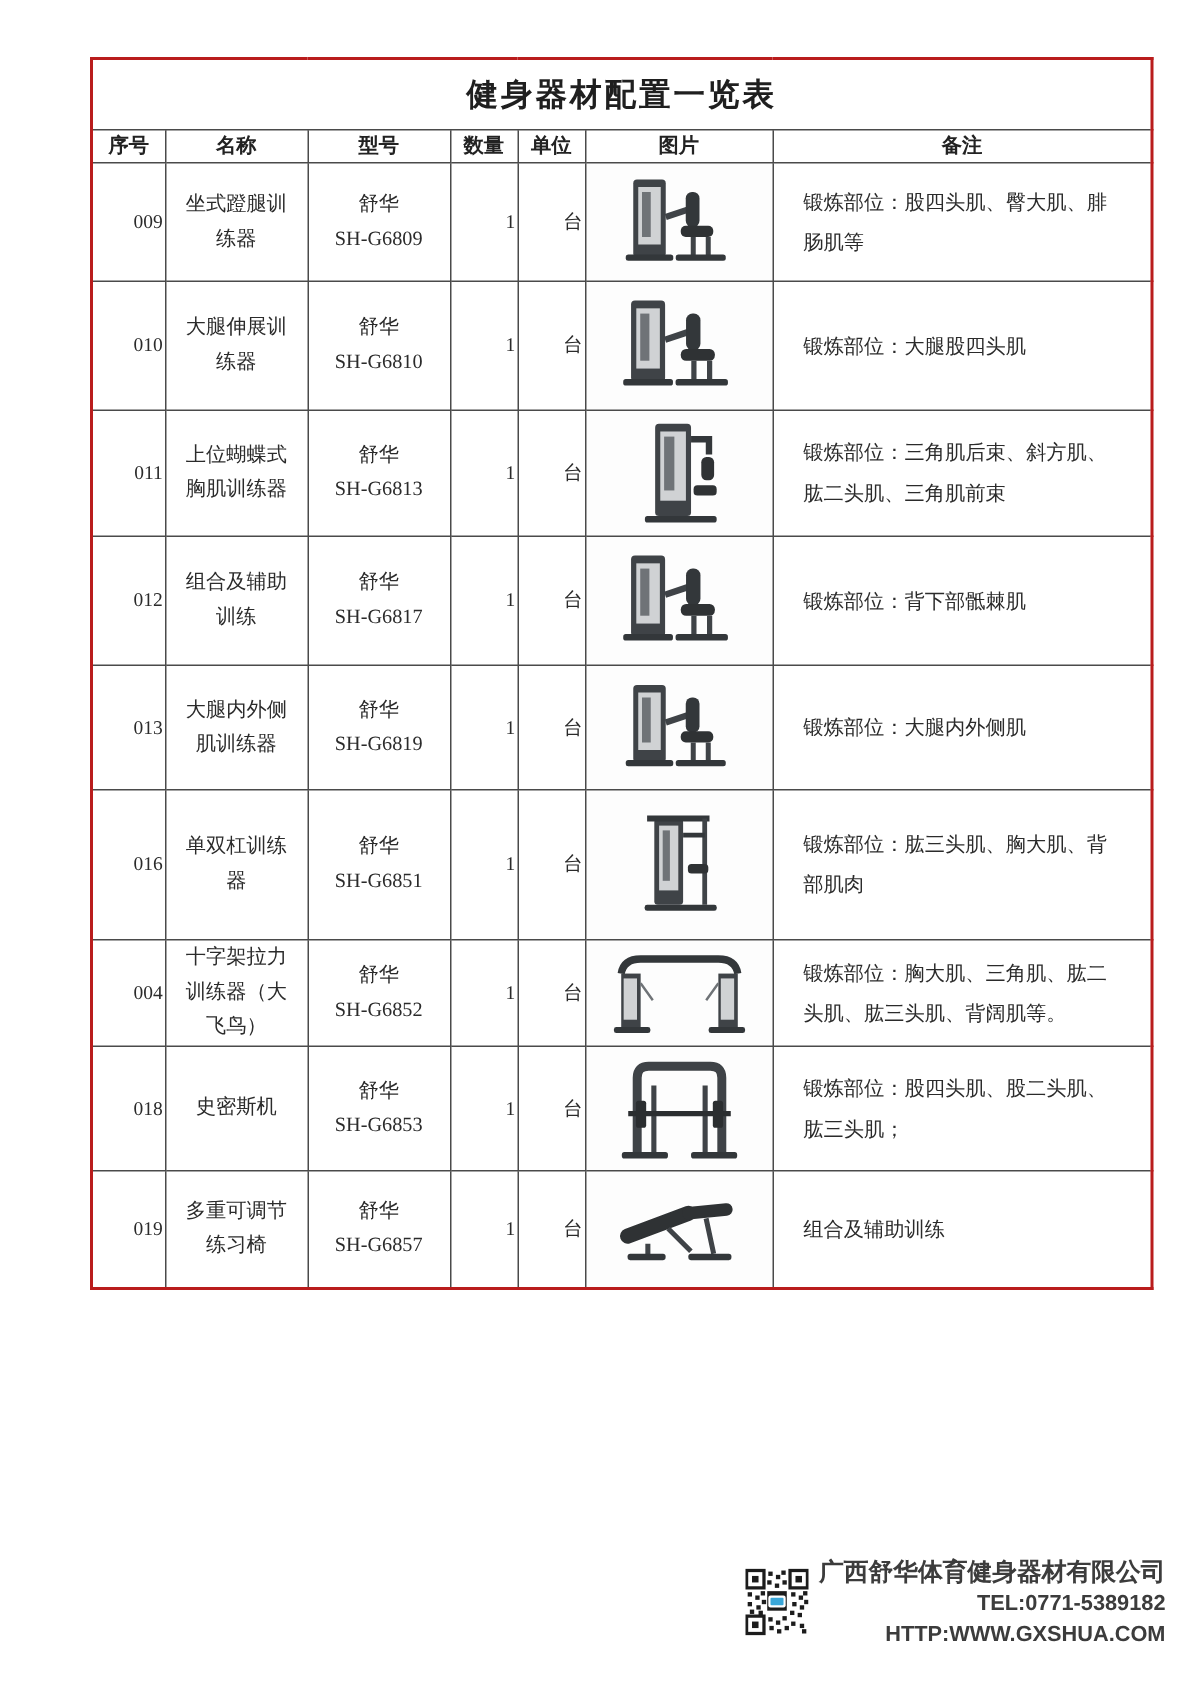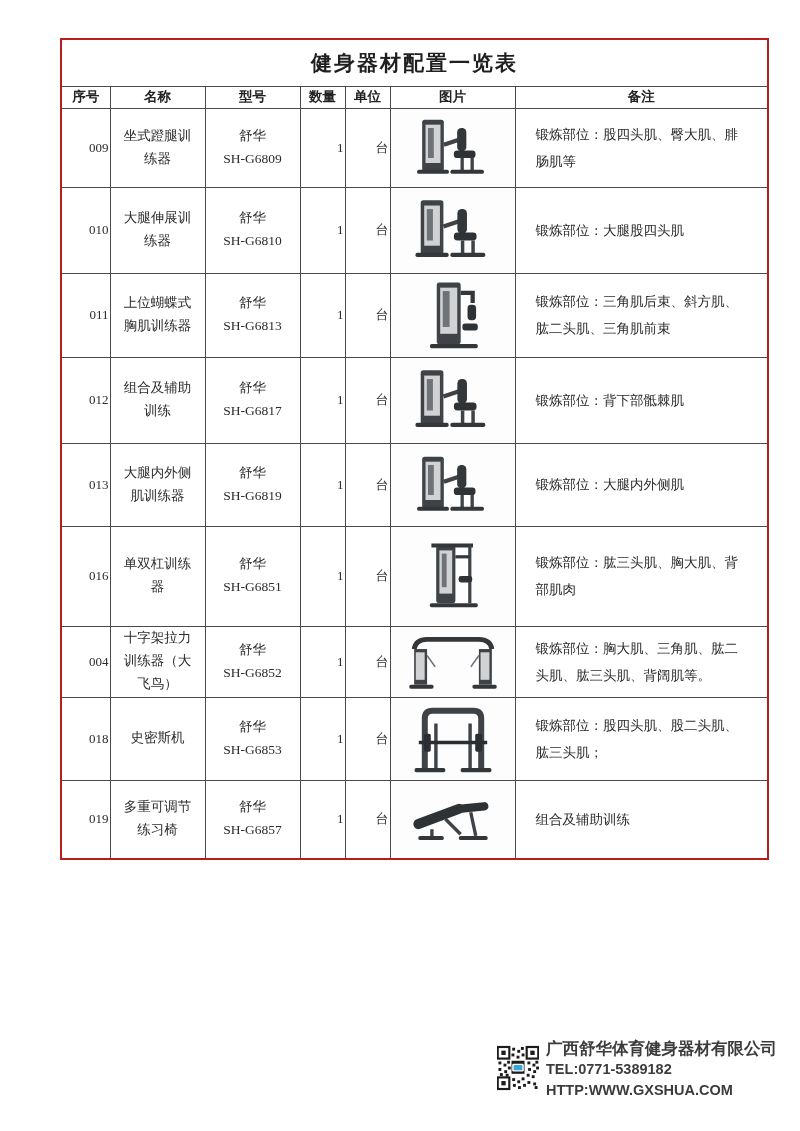--- a/index.html
+++ b/index.html
@@ -36,21 +36,21 @@
   td.c-pic{text-align:center;background:#fdfdfd;}
   td.c-pic svg{display:inline-block;vertical-align:middle;}
   td.c-remark{font-size:13.5px;text-align:left;padding:4px 20px;line-height:2.0;}
   .watermark{
     position:absolute;left:497px;top:1038px;width:280px;
     display:flex;align-items:flex-start;gap:7px;
     font-family:"Liberation Sans","DejaVu Sans",sans-serif;
   }
   .wm-text{display:flex;flex-direction:column;color:#3c3c3c;}
   .wm-company{font-size:16.5px;font-weight:bold;line-height:1.25;white-space:nowrap;}
-  .wm-tel,.wm-url{font-size:14.5px;font-weight:bold;line-height:1.45;white-space:nowrap;}
+  .wm-tel,.wm-url{font-size:14.5px;font-weight:bold;line-height:1.45;white-space:nowrap;text-align:right;}
 </style>
 </head>
 <body>
 
 <svg width="0" height="0" style="position:absolute" aria-hidden="true">
   <defs>
     <symbol id="eq-stack-seat" viewBox="0 0 110 84">
       <rect x="18" y="8" width="26" height="62" rx="3" fill="#3f4347"></rect>
       <rect x="22" y="14" width="18" height="46" fill="#d0d2d4"></rect>
       <rect x="25" y="18" width="7" height="36" fill="#6f7377"></rect>

